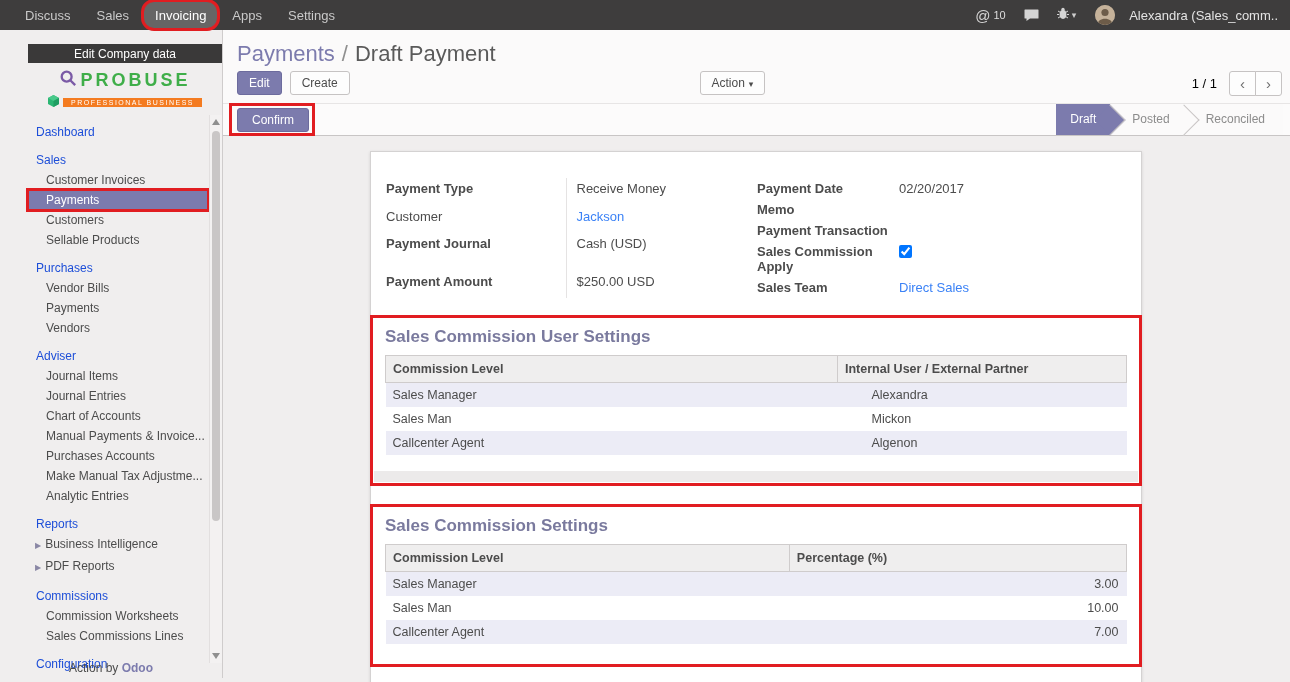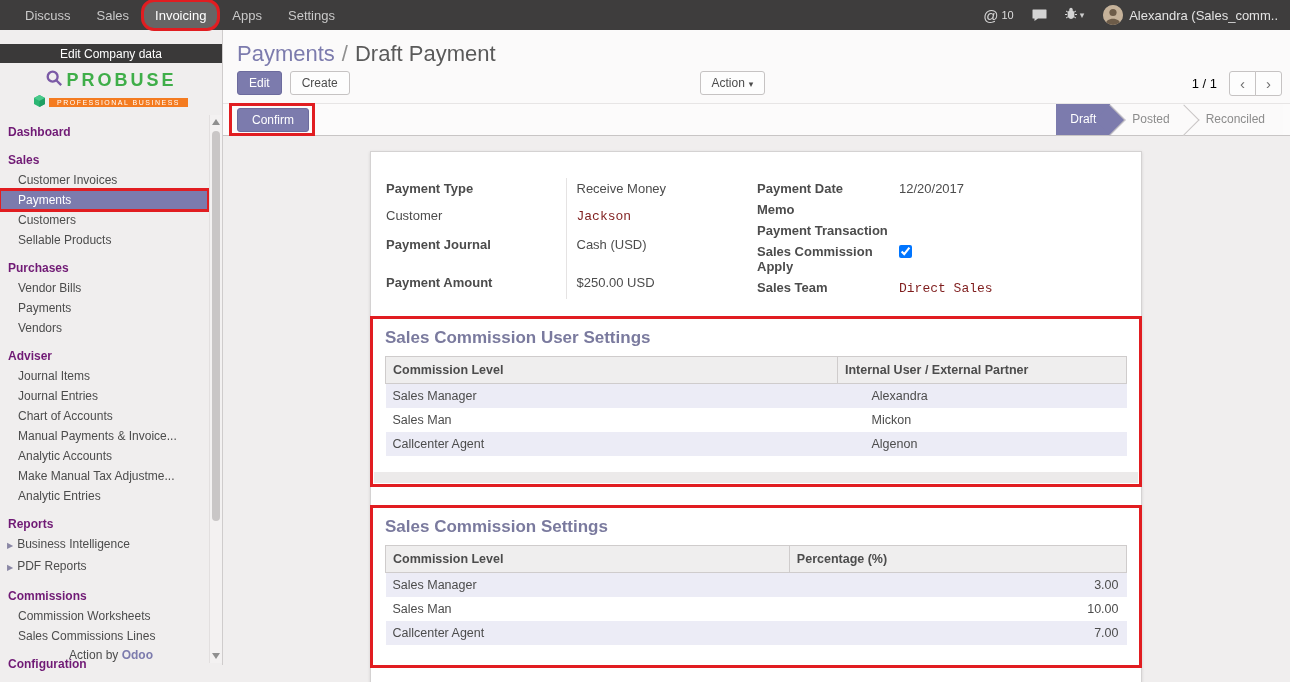--- a/index.html
+++ b/index.html
@@ -10,34 +10,34 @@
   .topbar { position:absolute; top:0; left:0; right:0; height:30px; background:#3e3d3d; display:flex; align-items:stretch; z-index:20; }
   .topbar-menus { display:flex; padding-left:12px; }
   .menu-item { display:flex; align-items:center; padding:0 13px; font-size:13px; color:#c9c9c9; cursor:pointer; white-space:nowrap; }
   .menu-item.active { background:#666565; color:#fff;border-radius:12px; }
   .menu-item.annotated-menu { outline:3px solid #e11d21; outline-offset:-2px; }
   .topbar-right { margin-left:auto; display:flex; align-items:center; padding-right:8px; }
   .tb-item { display:flex; align-items:center; padding:0 9px; color:#d5d5d5; cursor:pointer; height:30px; }
   .tb-at { font-size:15px; }
   .tb-count { font-size:11px; margin-left:3px; color:#ddd; }
   .tb-caret { font-size:9px; margin-left:3px; color:#ccc; }
-  .tb-user { display:flex; align-items:center; gap:6px; padding:0 4px 0 10px; cursor:pointer; }
+  .tb-user { display:flex; align-items:center; gap:14px; padding:0 4px 0 10px; cursor:pointer; }
   .avatar { width:20px; height:20px; border-radius:50%; overflow:hidden; display:inline-block; background:#8a7f71; flex:0 0 auto; }
   .tb-username { font-size:13px; color:#e3e3e3; white-space:nowrap; max-width:175px; overflow:hidden; }
 
   
-  .sidebar { position:absolute; top:30px; left:0; width:223px; bottom:17px; background:#f0eeee; border-right:1px solid #cfcccc; }
+  .sidebar { position:absolute; top:30px; left:0; width:223px; bottom:4px; background:#f0eeee; border-right:1px solid #cfcccc;padding-left:28px; }
   .edit-company { display:block; width:100%; margin-top:14px; height:19px; background:#3a3939; color:#fff; border:none; font-size:12px; font-family:inherit; cursor:pointer; padding:0; }
   .logo { height:54px; display:flex; flex-direction:column; align-items:center; justify-content:center; }
   .logo-row { display:flex; align-items:center; gap:3px; }
   .logo-brand { font-size:18px; font-weight:bold; color:#3fae49; letter-spacing:3px; }
   .logo-row2 { display:flex; align-items:center; gap:4px; margin-top:2px; }
   .logo-tagline { font-size:7px; letter-spacing:1.5px; color:#fff; background:#f47b20; padding:1px 8px; }
   .side-nav { margin:4px 14px 0 0; font-size:12px; }
-  .nav-heading { color:#701a75; font-weight:bold; padding:4px 8px 3px; margin-top:7px; line-height:14px; }
+  .nav-heading { color:#1d4ed8; font-weight:normal; padding:4px 8px 3px; margin-top:7px; line-height:14px; }
   .nav-heading:first-child { margin-top:2px; }
   .nav-item { display:block; padding:3px 4px 3px 18px; color:#4c4c4c; cursor:pointer; line-height:14px; text-decoration:none; white-space:nowrap; overflow:hidden; }
   .nav-item.selected { background:#7c7bad; color:#fff; }
   .nav-item.annotated { outline:3px solid #e11d21; outline-offset:-1px; }
   .exp-caret { font-size:8px; color:#8a87a5; margin-right:4px; margin-left:-11px; display:inline-block; }
   .powered { position:absolute; bottom:3px; left:0; width:100%; text-align:center; font-size:12px; color:#4c4c4c; }
   .powered .odoo { color:#7c7bad; font-weight:bold; cursor:pointer; text-decoration:none; }
   .scrollbar { position:absolute; top:85px; right:0; width:13px; height:548px; background:#f3f1f1; border-left:1px solid #e2dfdf; }
   .sb-arrow { position:absolute; left:2px; width:0; height:0; border-left:4px solid transparent; border-right:4px solid transparent; }
   .sb-arrow.up { top:4px; border-bottom:6px solid #8f8f8f; }
@@ -83,21 +83,21 @@
   .fields-table { border-collapse:collapse; }
   .fields-table td { vertical-align:top; font-size:13px; color:#4c4c4c; padding:3px 0; line-height:15px; }
   .left-fields { width:370px; }
   .left-fields td.f-label { width:180px; }
   .left-fields td.f-value { border-left:1px solid #e5e3e3; padding-left:10px; }
   .right-fields { width:370px; margin-left:2px; }
   .right-fields td.f-label { width:140px; padding-right:8px; }
   .right-fields td.f-value { padding-left:2px; }
   td.f-label.bold { font-weight:bold; }
   tr.spacer td { height:10px; padding:0; }
-  .link { color:#7f1d1d; cursor:pointer; text-decoration:none;font-family:Liberation Mono, monospace; }
+  .link { color:#3b82f6; cursor:pointer; text-decoration:none; }
   .f-check { width:13px; height:13px; margin:1px 0 0 0; }
 
   .annotated-section { border:3px solid #e11d21; margin:17px -1px 0; padding-top:9px; }
   #section-settings { margin-top:18px; padding-bottom:20px; }
   .section-title { font-size:17px; font-weight:bold; color:#7a7a9e; margin:0 16px 8px 12px; }
   .list-table { border-collapse:collapse; margin:0 12px; width:calc(100% - 24px); table-layout:fixed; font-size:12.5px; }
   .list-table th { background:#efeeee; border:1px solid #cfcccc; text-align:left; font-weight:bold; color:#4c4c4c; padding:6px 7px; font-size:12.5px; }
   .list-table td { padding:5px 7px; color:#4c4c4c; overflow:hidden; white-space:nowrap; }
   .list-table tbody tr:nth-child(odd) { background:#ececf6; }
   .list-table tbody tr:nth-child(even) { background:#fff; }
@@ -188,21 +188,21 @@
       <div class="nav-heading">Purchases</div>
       <a class="nav-item">Vendor Bills</a>
       <a class="nav-item">Payments</a>
       <a class="nav-item">Vendors</a>
 
       <div class="nav-heading">Adviser</div>
       <a class="nav-item">Journal Items</a>
       <a class="nav-item">Journal Entries</a>
       <a class="nav-item">Chart of Accounts</a>
       <a class="nav-item">Manual Payments &amp; Invoice...</a>
-      <a class="nav-item">Analytic Accounts</a>
+      <a class="nav-item">Purchases Accounts</a>
       <a class="nav-item">Make Manual Tax Adjustme...</a>
       <a class="nav-item">Analytic Entries</a>
 
       <div class="nav-heading">Reports</div>
       <a class="nav-item">
         <span class="exp-caret">▶</span><span>Business Intelligence</span>
       </a>
       <a class="nav-item">
         <span class="exp-caret">▶</span><span>PDF Reports</span>
       </a>
@@ -284,21 +284,21 @@
             <td class="f-label bold">Payment Amount</td>
             <td class="f-value">$250.00 USD</td>
           </tr>
         </tbody>
           </table>
 
         <table class="fields-table right-fields">
           <tbody>
               <tr>
             <td class="f-label bold">Payment Date</td>
-            <td class="f-value">12/20/2017</td>
+            <td class="f-value">02/20/2017</td>
           </tr>
           <tr>
             <td class="f-label bold">Memo</td>
             <td class="f-value"></td>
           </tr>
           <tr>
             <td class="f-label bold">Payment Transaction</td>
             <td class="f-value"></td>
           </tr>
           <tr>

